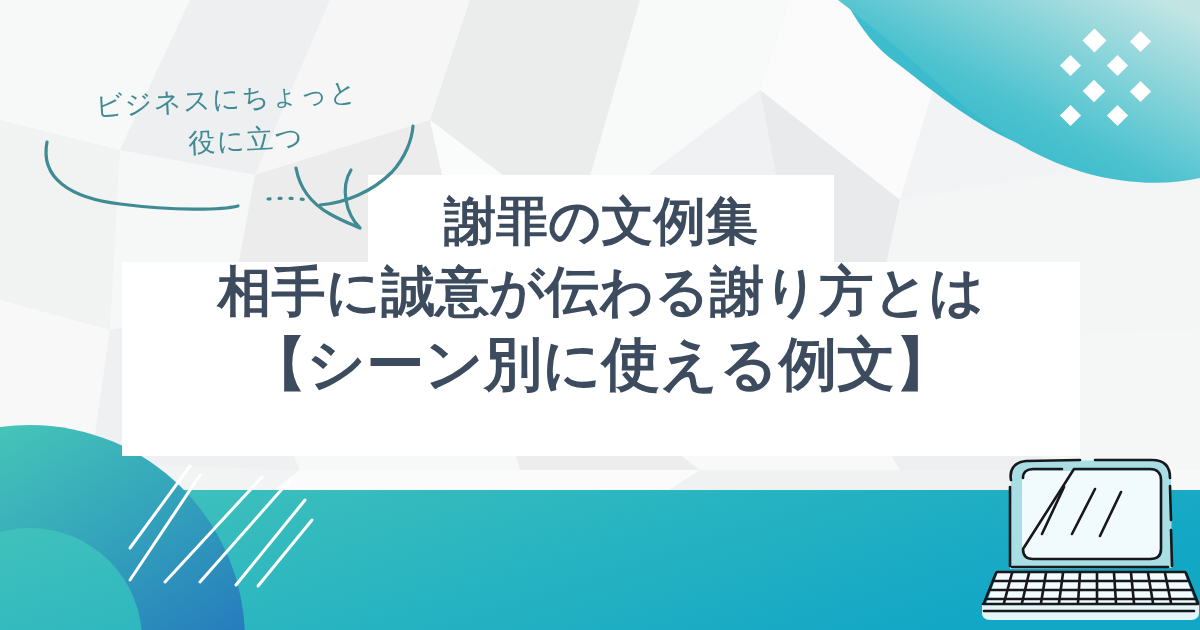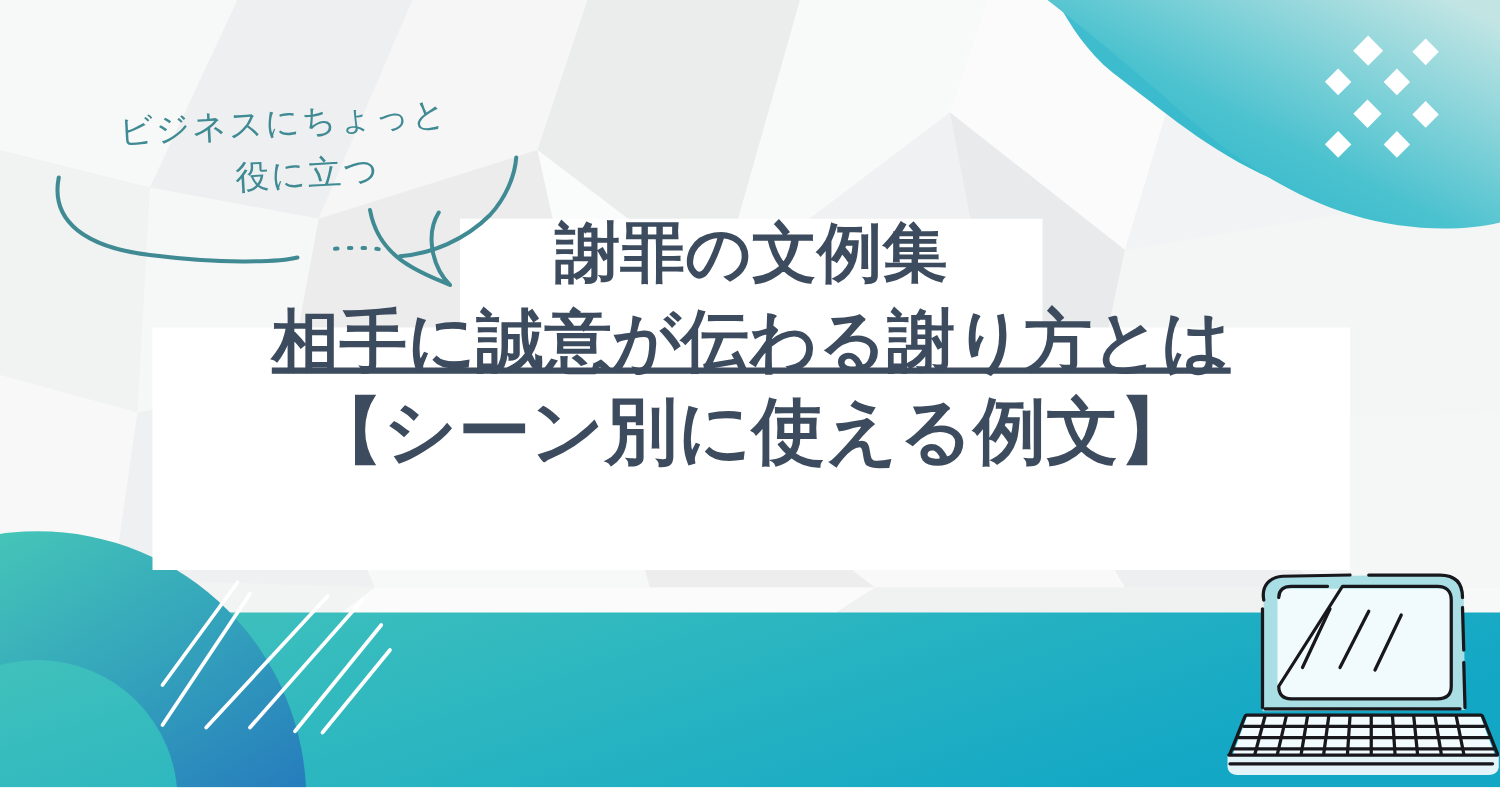--- a/index.html
+++ b/index.html
@@ -44,36 +44,36 @@
     left: 122px;
     top: 262px;
     width: 958px;
     height: 194px;
   }
 
   
   #title-block {
     position: absolute;
     left: 122px;
-    top: 170px;
+    top: 188px;
     width: 958px;
     text-align: center;
     z-index: 6;
     color: #3d4b5e;
     font-weight: 700;
     line-height: 1.30;
     letter-spacing: 0.01em;
   }
   #title-block .tline {
     display: block;
     font-size: 54px;
     white-space: nowrap;
   }
   #title-block .tline-1 { font-size: 52px; }
-  #title-block .tline-2 { font-size: 54px; text-decoration: underline; }
+  #title-block .tline-2 { font-size: 54px; }
   #title-block .tline-3 { font-size: 58px; }
 
   
   #tagline {
     position: absolute;
     left: 48px;
     top: 78px;
     width: 360px;
     z-index: 6;
     color: #3f8a93;

